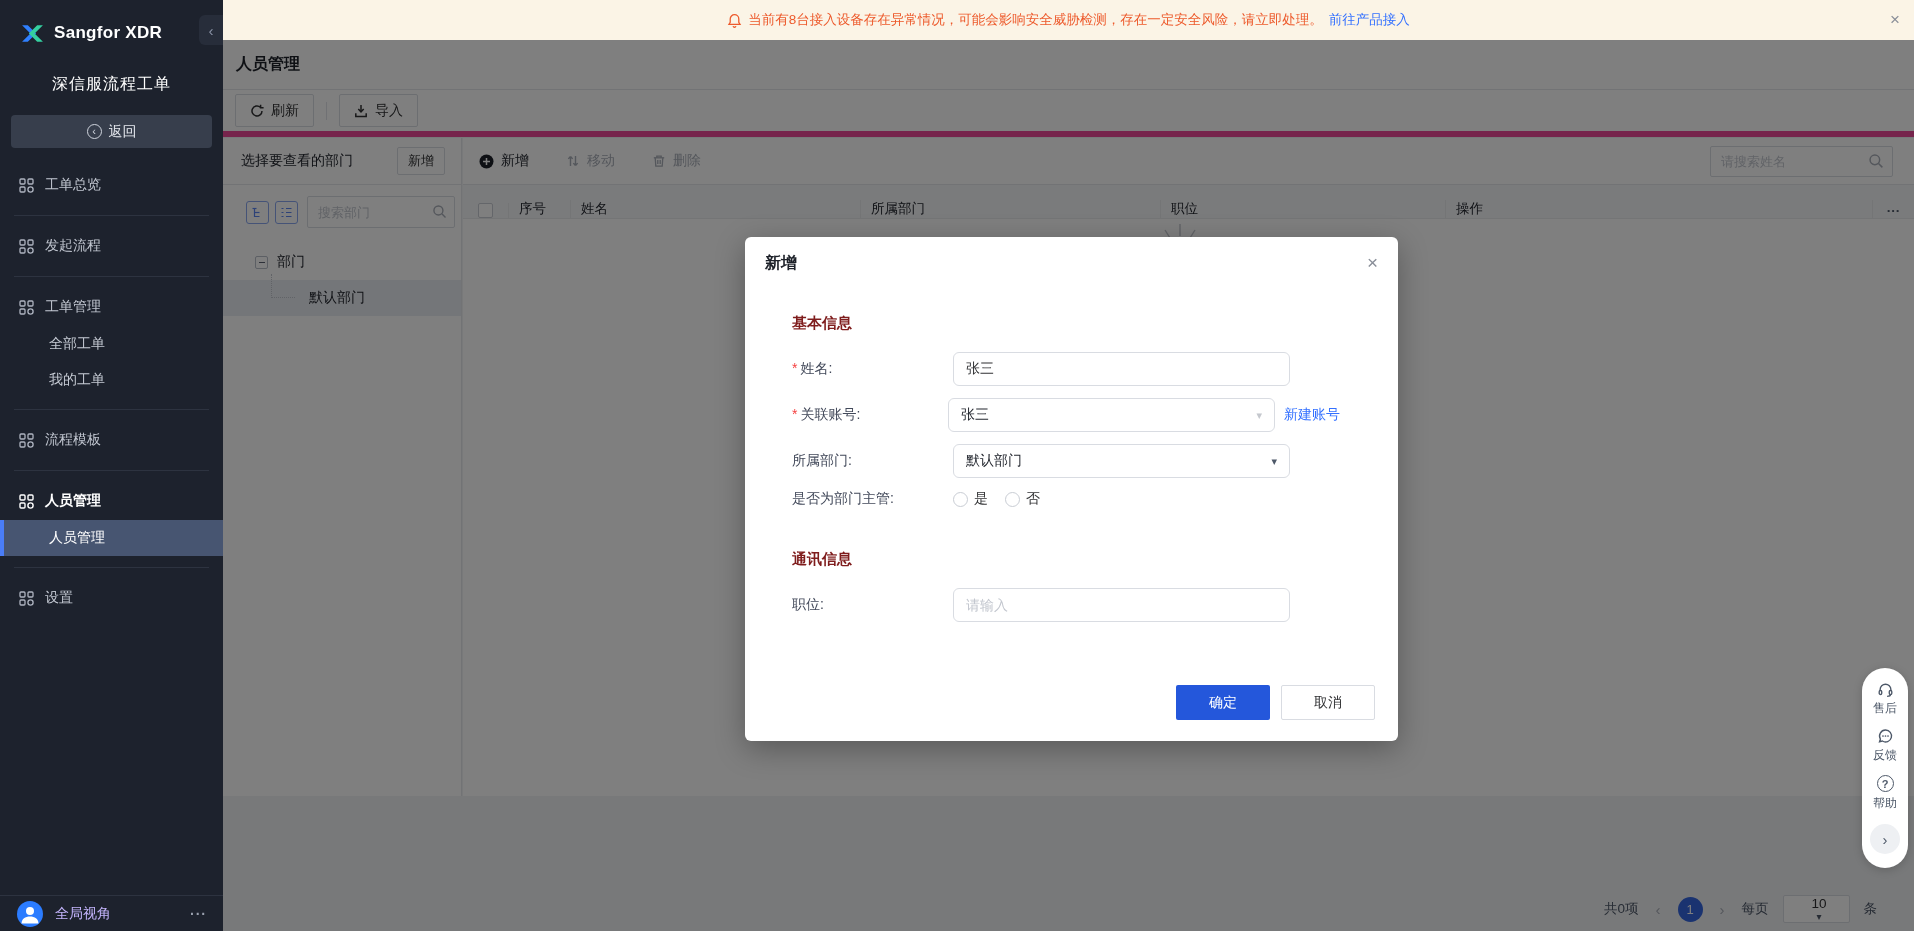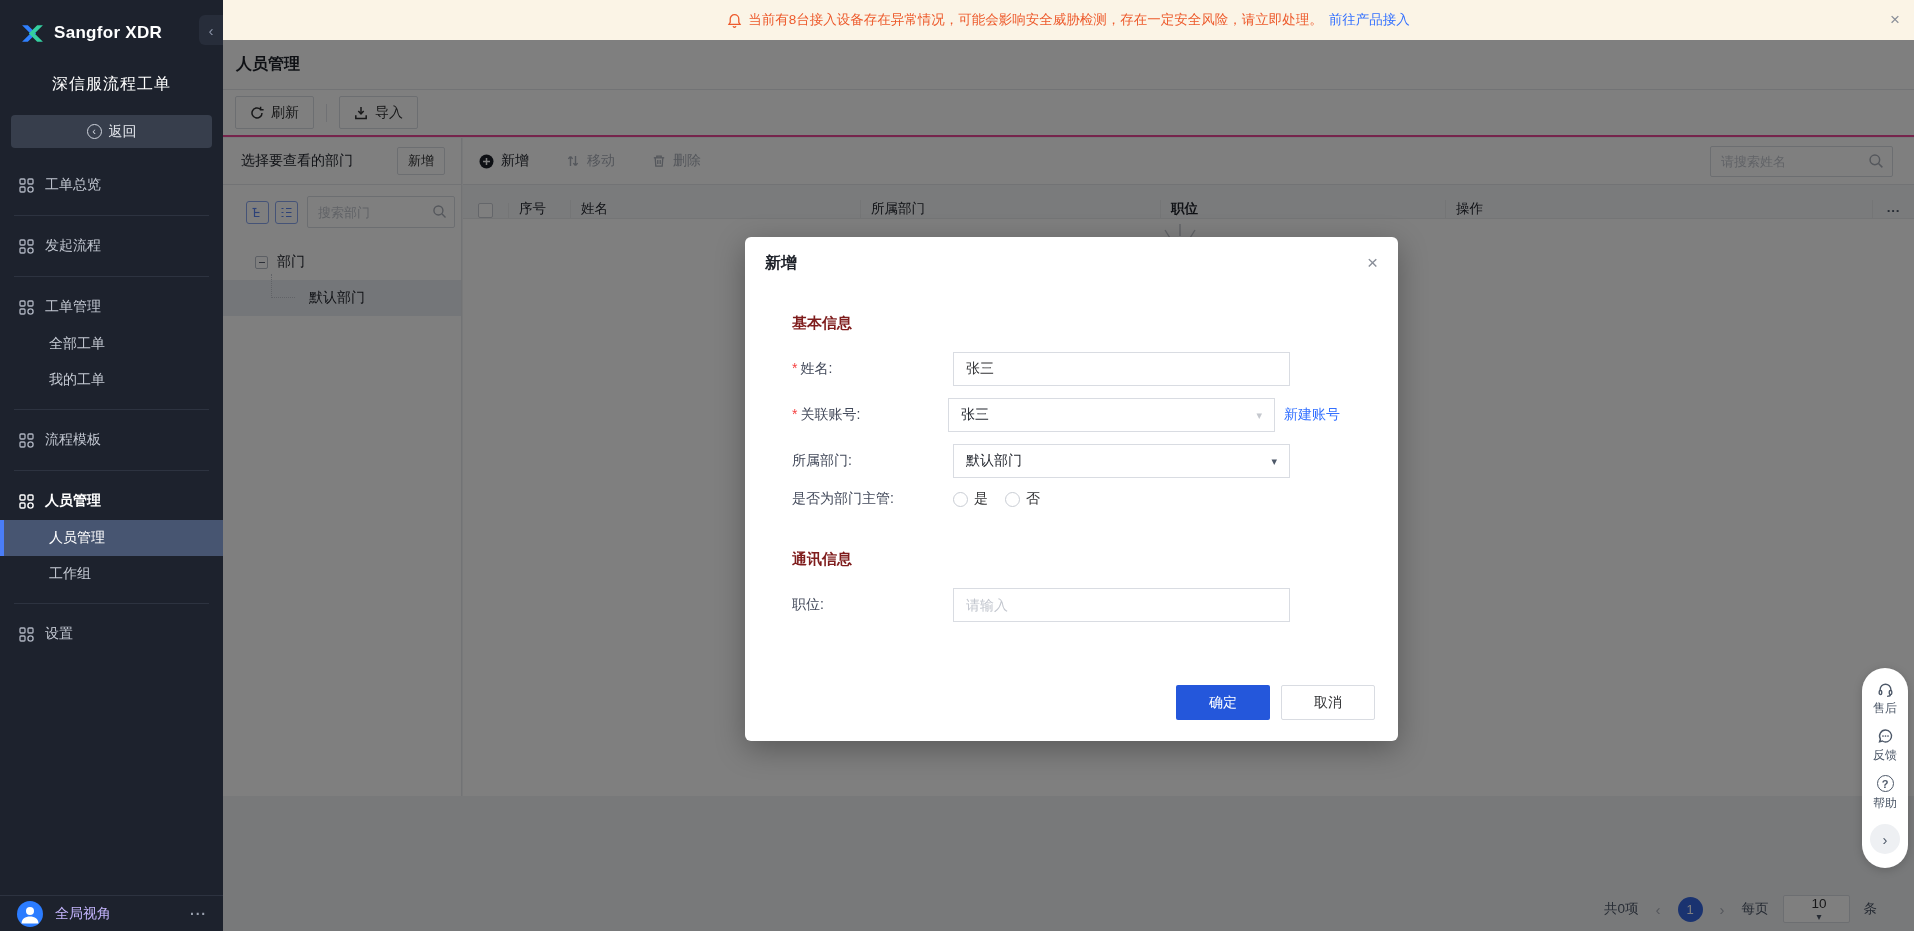--- a/index.html
+++ b/index.html
@@ -30,21 +30,21 @@
   
   .banner { position:absolute; left:223px; top:0; width:1691px; height:40px; background:#fbf4e6; display:flex; align-items:center; justify-content:center; gap:6px; z-index:40; }
   .banner-text { color:#ed5a2c; font-size:13.5px; }
   .banner-link { color:#3370ff; font-size:13.5px; cursor:pointer; }
   .banner-close { position:absolute; right:14px; top:50%; transform:translateY(-50%); color:#8a8f99; font-size:17px; cursor:pointer; }
 
   
   .main { position:absolute; left:223px; top:40px; width:1691px; height:891px; background:#f1f2f5; }
   .page-head { height:50px; background:#fff; border-bottom:1px solid #e5e6eb; display:flex; align-items:center; padding-left:13px; }
   .page-title { font-size:16px; font-weight:bold; }
-  .action-bar { height:47px; background:#fff; border-bottom:2px solid #ec4899; display:flex; align-items:center; padding-left:12px; gap:12px; }
+  .action-bar { height:47px; background:#fff; border-bottom:6px solid #ec4899; display:flex; align-items:center; padding-left:12px; gap:12px; }
   .btn { height:33px; background:#fff; border:1px solid #d9dce2; border-radius:2px; display:inline-flex; align-items:center; justify-content:center; gap:7px; padding:0 14px; cursor:pointer; color:#303133; font-size:14px; }
   .vsep { width:1px; height:18px; background:#e1e3e8; }
 
   .content-row { position:absolute; left:0; top:98px; width:1691px; height:658px; }
   
   .dept-panel { position:absolute; left:0; top:0; width:239px; height:658px; background:#fff; border-right:1px solid #e5e6eb; }
   .dept-head { height:47px; border-bottom:1px solid #e5e6eb; display:flex; align-items:center; padding:0 16px 0 18px; }
   .dept-head .t { flex:1; }
   .btn-sm { height:28px; padding:0 10px; border:1px solid #d9dce2; border-radius:2px; background:#fff; font-size:13px; cursor:pointer; color:#303133; display:inline-flex; align-items:center; }
   .dept-tools { display:flex; align-items:center; gap:6px; padding:11px 0 0 23px; }
@@ -70,21 +70,21 @@
   .tbl-search input::placeholder { color:#c2c6ce; }
   .tbl-search .mag { position:absolute; right:9px; top:7px; }
   .thead { height:34px; background:#f5f6f8; border-bottom:1px solid #e8eaed; display:flex; align-items:flex-end; font-size:13.5px; color:#1d2129; }
   .th { display:flex; align-items:center; padding-left:10px; border-right:1px solid #e8eaed; }
   .th:last-child { border-right:none; }
   .col-chk { width:46px; justify-content:center; padding-left:0; }
   .col-idx { width:62px; }
   .col-name { width:290px; }
   .col-dept { width:300px; }
   .col-mgr { width:280px; }
-  .col-job { width:285px;font-weight:bold; }
+  .col-job { width:285px; }
   .col-op { flex:1; }
   .col-more { width:41px; justify-content:center; padding-left:0; color:#4e5969; font-weight:bold; cursor:pointer; }
   .chk { width:15px; height:15px; border:1px solid #c9cdd4; border-radius:2px; background:#fff; cursor:pointer; }
   .tbody { position:relative; height:576px; background:#fff; }
 
   
   .pager { position:absolute; right:37px; bottom:8px; display:flex; align-items:center; gap:14px; color:#4e5969; font-size:13.5px; }
   .pg-arrow { color:#a9aeb8; font-size:15px; cursor:pointer; padding:0 3px; }
   .pg-cur { width:25px; height:25px; border-radius:50%; background:#3566e0; color:#fff; display:flex; align-items:center; justify-content:center; font-size:13px; cursor:pointer; }
   .pg-select { width:67px; height:28px; border:1px solid #d9dce2; border-radius:2px; background:#fff; display:flex; align-items:center; justify-content:space-between; padding:0 8px 0 14px; cursor:pointer; color:#303133;flex-direction:column; }
@@ -97,21 +97,21 @@
   .modal { position:absolute; left:745px; top:237px; width:653px; height:504px; background:#fff; border-radius:6px; box-shadow:0 8px 30px rgba(0,0,0,.3); z-index:100; }
   .m-title { padding:16px 20px 0 20px; font-size:16px; font-weight:bold; }
   .m-close { position:absolute; right:20px; top:16px; color:#8a8f99; font-size:19px; cursor:pointer; line-height:1; }
   .m-body { padding:0 58px 0 47px; margin-top:40px; }
   .m-section { font-weight:bold; font-size:15px; color:#7f1d1d; margin-top:42px; }
   .m-section.first { margin-top:0; }
   .f-row { display:flex; align-items:center; margin-top:12px; }
   .f-row.mt { margin-top:19px; }
   .f-label { width:161px; color:#42495a; font-size:14px; position:relative; }
   .f-label .req { color:#f53f3f; margin-right:3px; }
-  .f-input { width:337px; height:34px; border:1px solid #d9dce2; border-radius:0; display:flex; align-items:center; padding:0 12px; position:relative; background:#fff; }
+  .f-input { width:337px; height:34px; border:1px solid #d9dce2; border-radius:6px; display:flex; align-items:center; padding:0 12px; position:relative; background:#fff; }
   .f-input input { border:none; outline:none; width:100%; font-size:14px; color:#303133; font-family:inherit; background:transparent; }
   .f-input input::placeholder { color:#c2c6ce; }
   .f-select { cursor:pointer; justify-content:space-between; }
   .caret { font-size:11px; color:#4e5969; }
   .caret.light { color:#c5c8ce; }
   .link { color:#3370ff; margin-left:9px; cursor:pointer; white-space:nowrap; }
   .radio-group { display:flex; align-items:center; gap:17px; }
   .radio { display:flex; align-items:center; gap:6px; cursor:pointer; color:#303133; }
   .radio-dot { width:15px; height:15px; border:1px solid #c9cdd4; border-radius:50%; background:#fff; }
   .m-footer { position:absolute; right:23px; bottom:21px; display:flex; gap:11px; }
@@ -205,23 +205,20 @@
             <rect x="1" y="1" width="5" height="5" rx="1"></rect>
             <rect x="9" y="1" width="5" height="5" rx="1"></rect>
             <rect x="1" y="9" width="5" height="5" rx="1"></rect>
             <circle cx="11.5" cy="11.5" r="2.6"></circle>
           </g>
         </svg>
       <span>人员管理</span>
     </div>
     <div class="mi-child active">
       <span>人员管理</span>
-    </div>
-    <div class="mi-child">
-      <span>工作组</span>
     </div>
     <div class="sdiv"></div>
     <div class="mi">
       <svg class="grid-ic" viewBox="0 0 15 15">
           <g stroke="#aeb4c0" stroke-width="1.3" fill="none">
             <rect x="1" y="1" width="5" height="5" rx="1"></rect>
             <rect x="9" y="1" width="5" height="5" rx="1"></rect>
             <rect x="1" y="9" width="5" height="5" rx="1"></rect>
             <circle cx="11.5" cy="11.5" r="2.6"></circle>
           </g>

